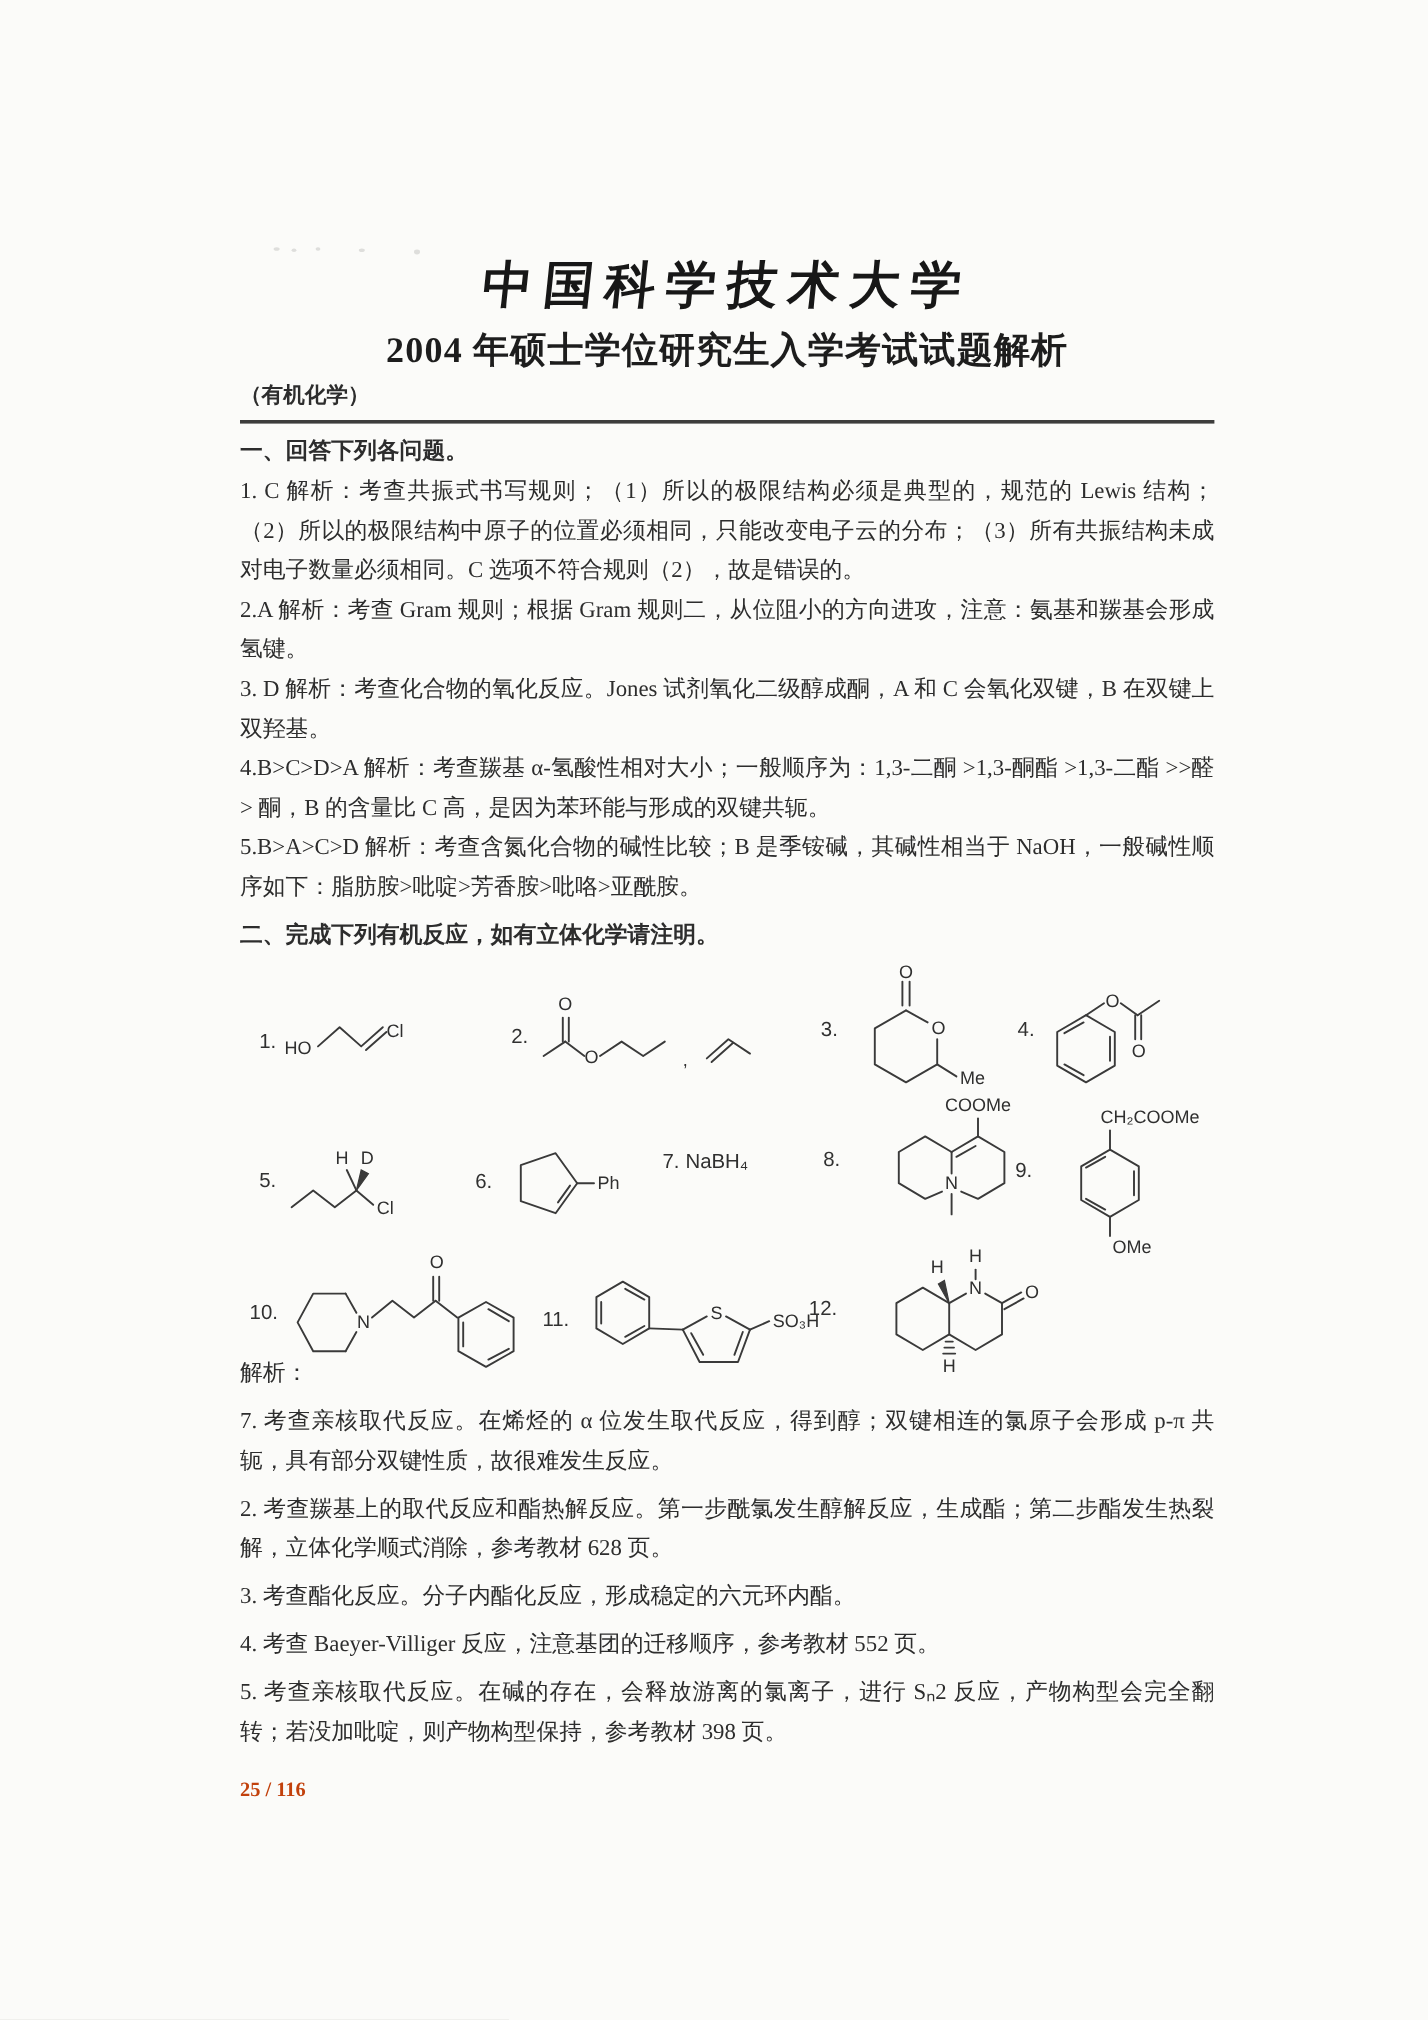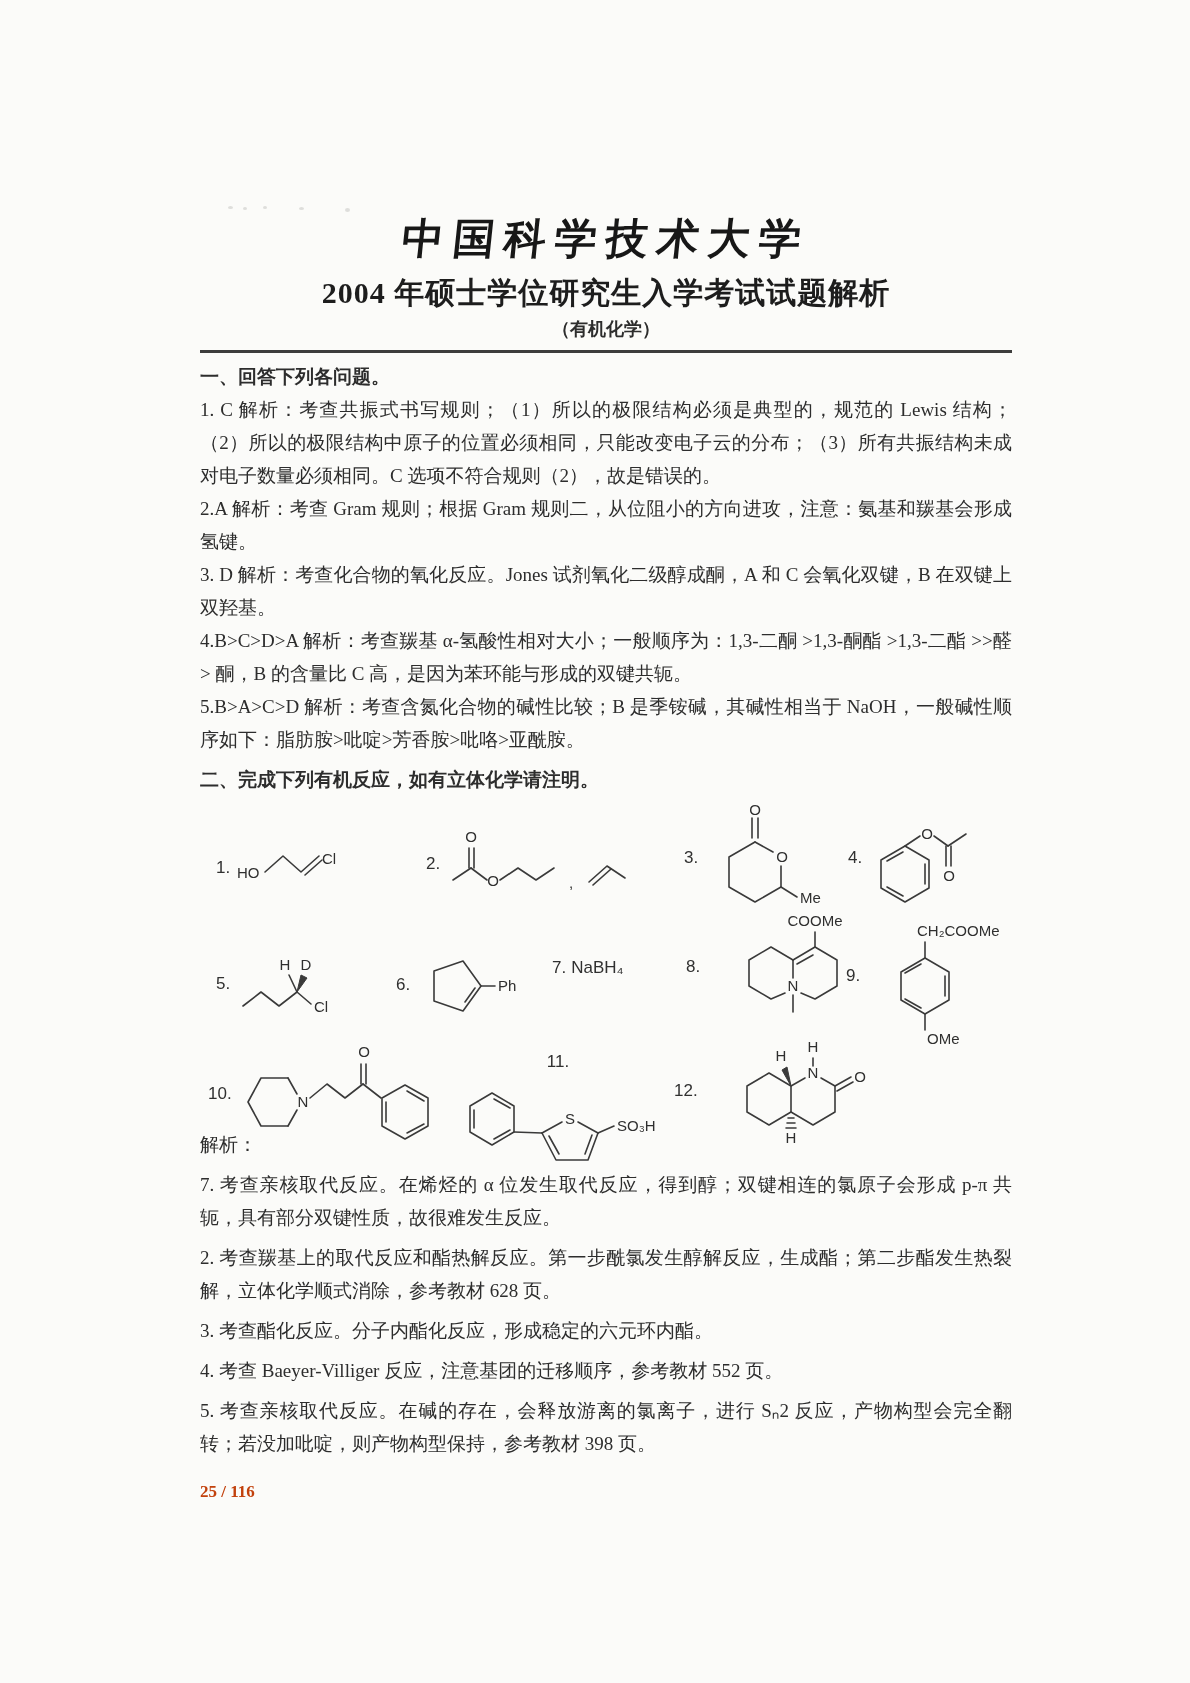--- a/index.html
+++ b/index.html
@@ -13,21 +13,21 @@
   .univ {
     margin:0; padding-top:214px; text-align:center;
     font-size:42px; font-weight:bold; letter-spacing:9px; color:#171717;
     line-height:50px;
   }
   .univ span { display:inline-block; transform:skewX(-6deg); }
   .doc-title {
     margin:8px 0 0; text-align:center; font-size:30px; font-weight:bold;
     letter-spacing:1px; color:#1d1d1d; line-height:42px;
   }
-  .subject { margin:2px 0 0; text-align:center; font-size:18px; font-weight:bold; line-height:26px; }
+  .subject { margin:2px 0 0; text-align:left; font-size:18px; font-weight:bold; line-height:26px; }
   .rule { border:none; border-top:3px solid #3d3d3c; margin:8px 0 0; }
   p.line { margin:0; font-size:19px; line-height:33px; text-align:justify; }
   p.sec-heading { font-weight:bold; margin-top:7px; }
   .structs { position:relative; height:330px; }
   .struct { position:absolute; display:flex; align-items:center; gap:5px; }
   .snum, .reagent { font-family:"Liberation Sans", sans-serif; font-size:17px; color:#303030; white-space:nowrap; }
   .struct svg { display:block; }
   .struct svg path, .struct svg line { stroke:#3a3a3a; stroke-width:1.6; fill:none; stroke-linecap:round; stroke-linejoin:round; }
   .struct svg polygon { fill:#3a3a3a; stroke:#3a3a3a; }
   .struct svg text { font-family:"Liberation Sans", sans-serif; font-size:15px; fill:#2f2f2f; }
@@ -177,21 +177,21 @@
           <text x="66" y="69" text-anchor="middle">N</text>
           <path d="M73,60 L90,46 L108,60 L126,46"></path>
           <path d="M124,46 L124,26 M129,46 L129,26"></path>
           <text x="127" y="19" text-anchor="middle">O</text>
           <path d="M126,46 L144,60"></path>
           <path d="M168,47 L191,60 L191,88 L168,101 L145,88 L145,60 Z"></path>
           <path d="M170,53 L187,63 M187,86 L170,95 M149,84 L149,64"></path>
         </svg>
       </div>
 
-      <div class="struct" style="left:252px;top:256px;flex-direction:column;">
+      <div class="struct" style="left:252px;top:256px;">
         <span class="snum">11.</span>
         <svg width="212" height="96">
           <path d="M40,16 L62,29 L62,55 L40,68 L18,55 L18,29 Z"></path>
           <path d="M42,22 L58,31 M58,53 L42,62 M22,51 L22,33"></path>
           <path d="M62,55 L90,56"></path>
           <text x="118" y="47" text-anchor="middle">S</text>
           <path d="M90,56 L110,45 M126,45 L146,56"></path>
           <path d="M146,56 L136,83 L104,83 L90,56"></path>
           <path d="M140,58 L133,77 M107,77 L97,59"></path>
           <path d="M146,56 L162,49"></path>

